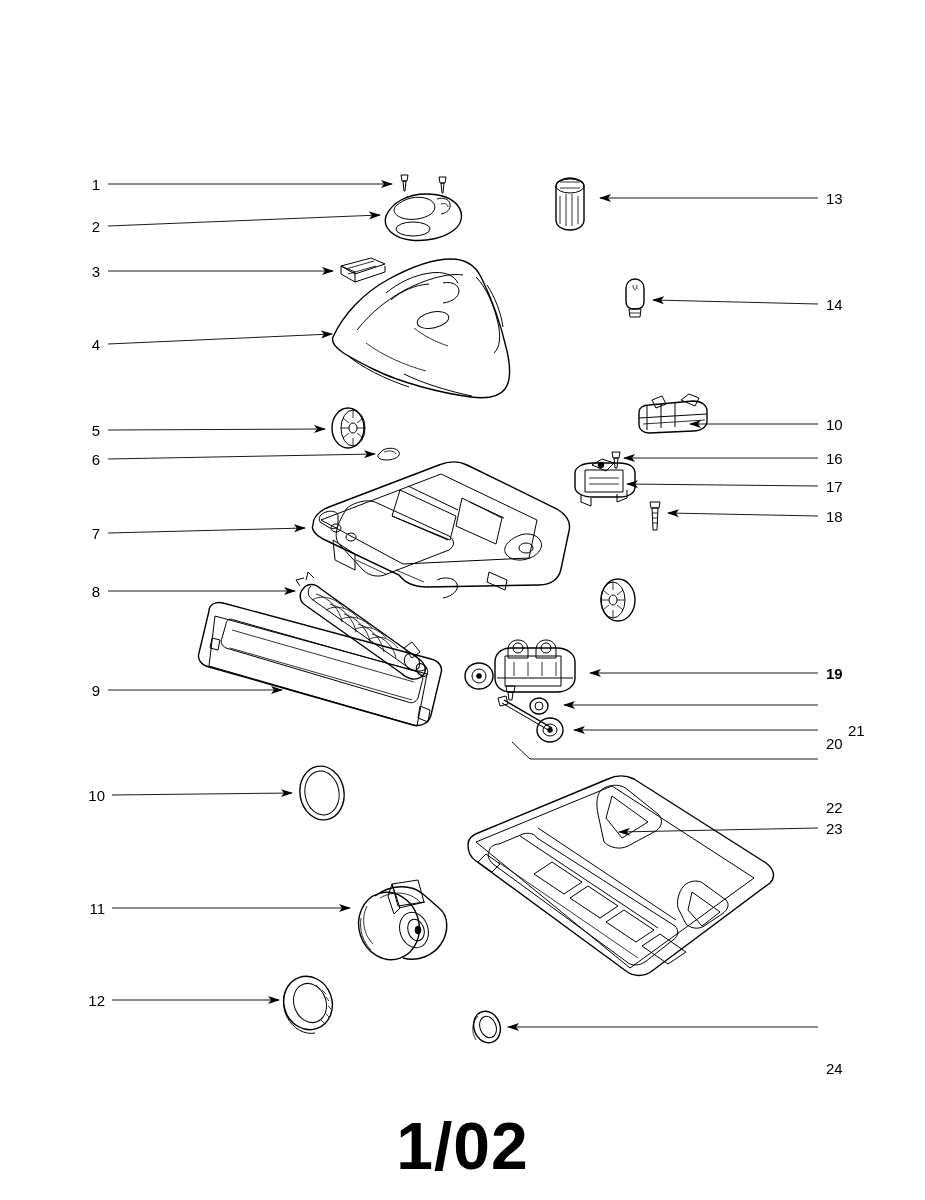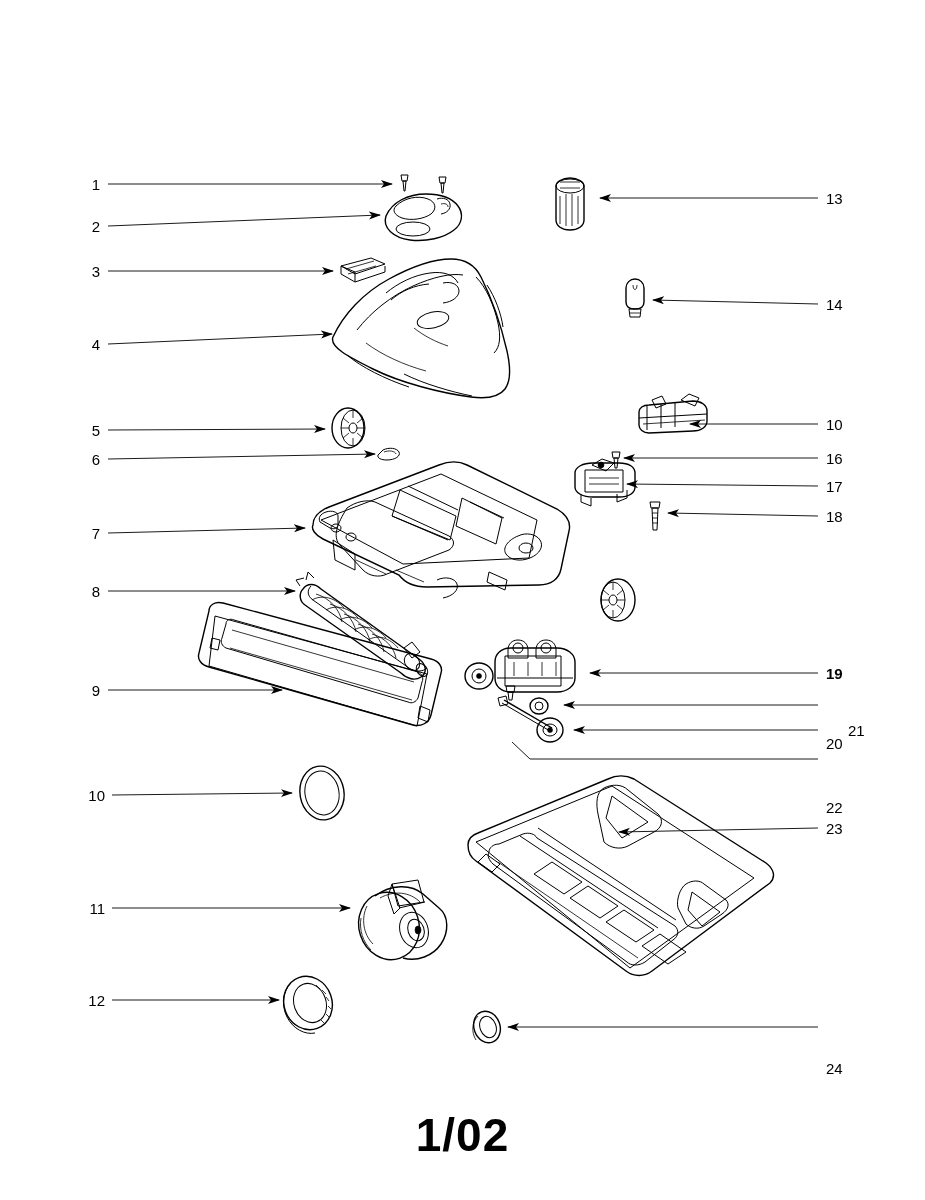--- a/index.html
+++ b/index.html
@@ -37,21 +37,21 @@
     text-align: center;
     transform: translate(0, -50%);
   }
   #page-number {
     position: absolute;
     left: 0;
     top: 1108px;
     width: 925px;
     text-align: center;
     font-family: "Liberation Sans", sans-serif;
-    font-size: 46px;
+    font-size: 66px;
     font-weight: bold;
     letter-spacing: 1px;
     color: #000000;
   }
   svg { display: block; }
   .ln { fill: none; stroke: #000; stroke-width: 1; }
   .ln2 { fill: none; stroke: #000; stroke-width: 1.4; }
   .thin { fill: none; stroke: #000; stroke-width: 0.8; }
   .fillblk { fill: #000; stroke: #000; stroke-width: 0.6; }
   .leader { fill: none; stroke: #000; stroke-width: 0.9; }

